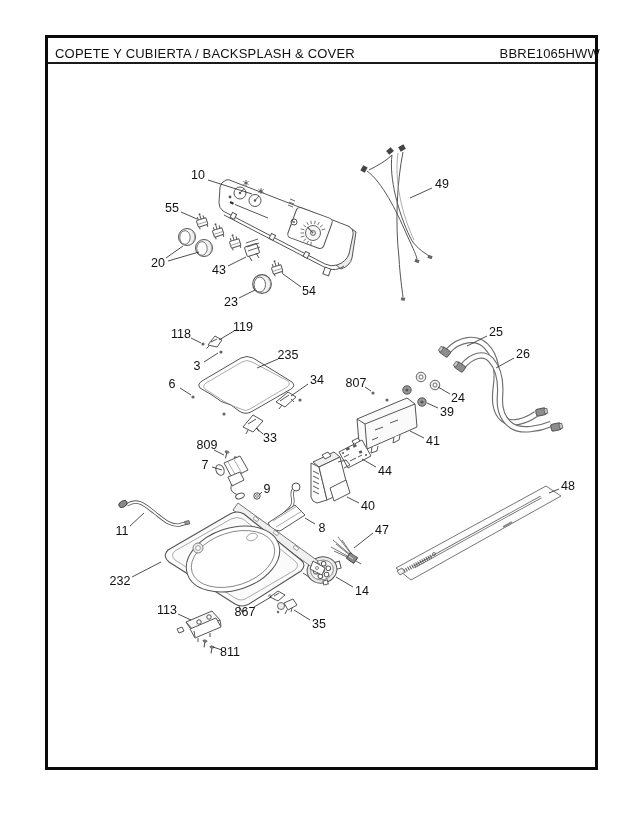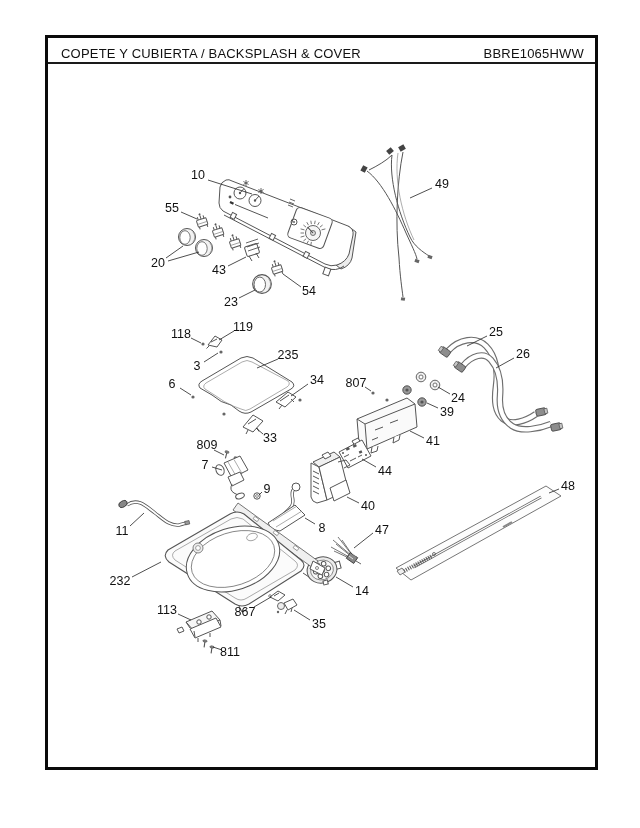--- a/index.html
+++ b/index.html
@@ -1,21 +1,21 @@
 <!DOCTYPE html>
 <html><head>
 <meta charset="utf-8">
 <style>
   html,body{margin:0;padding:0;background:#fff;}
   .page{position:relative;width:640px;height:828px;background:#fff;overflow:hidden;
         font-family:"Liberation Sans",sans-serif;}
   .frame{position:absolute;left:45px;top:35px;width:553px;height:735px;
          border:3px solid #0a0a0a;box-sizing:border-box;background:#fff;}
-  .hdr-title{position:absolute;left:61px;top:46px;font-size:13px;color:#111;letter-spacing:.2px;text-align:center;}
-  .hdr-model{position:absolute;right:56px;top:46px;font-size:13px;color:#111;letter-spacing:.2px;}
+  .hdr-title{position:absolute;left:55px;top:46px;font-size:13px;color:#111;letter-spacing:.2px;text-align:center;}
+  .hdr-model{position:absolute;right:40px;top:46px;font-size:13px;color:#111;letter-spacing:.2px;}
   .hdr-rule{position:absolute;left:48px;top:62px;width:547px;height:1.5px;background:#1a1a1a;}
   svg.draw{position:absolute;left:0;top:0;}
   .p{fill:#fff;stroke:#555;stroke-width:1;}
   .pl{fill:none;stroke:#555;stroke-width:1;}
   .thin{fill:none;stroke:#888;stroke-width:.7;}
   .leader{stroke:#222;stroke-width:.8;}
   .callout{font-family:"Liberation Sans",sans-serif;font-size:12.5px;fill:#111;
            text-anchor:middle;dominant-baseline:central;}
 </style>
 </head>

